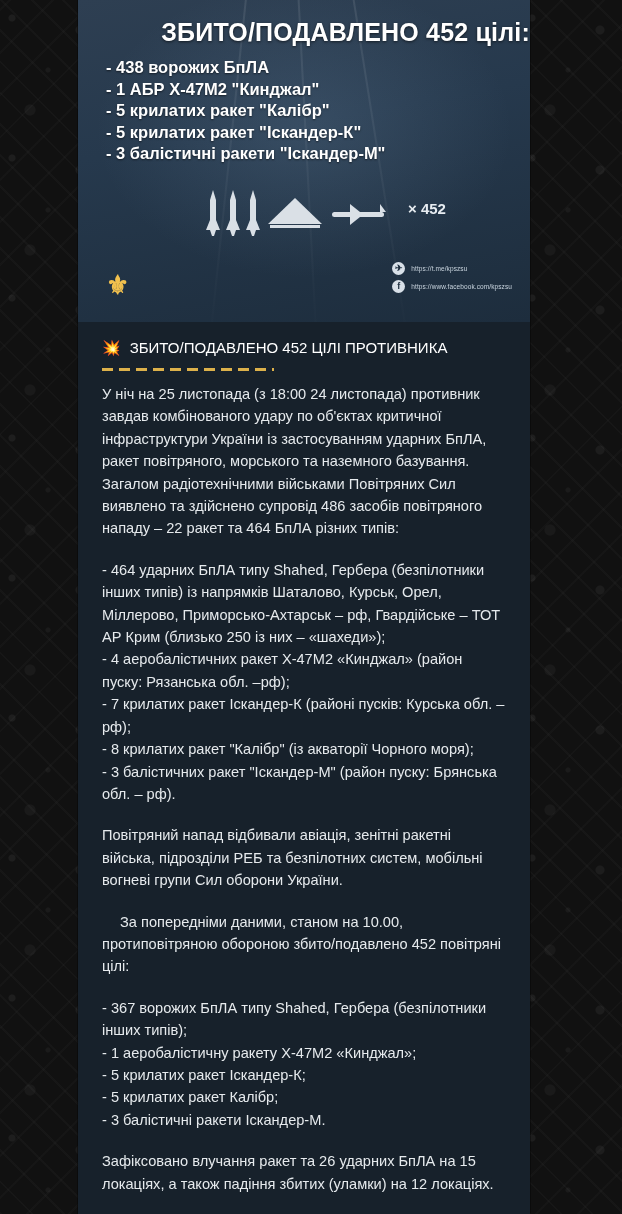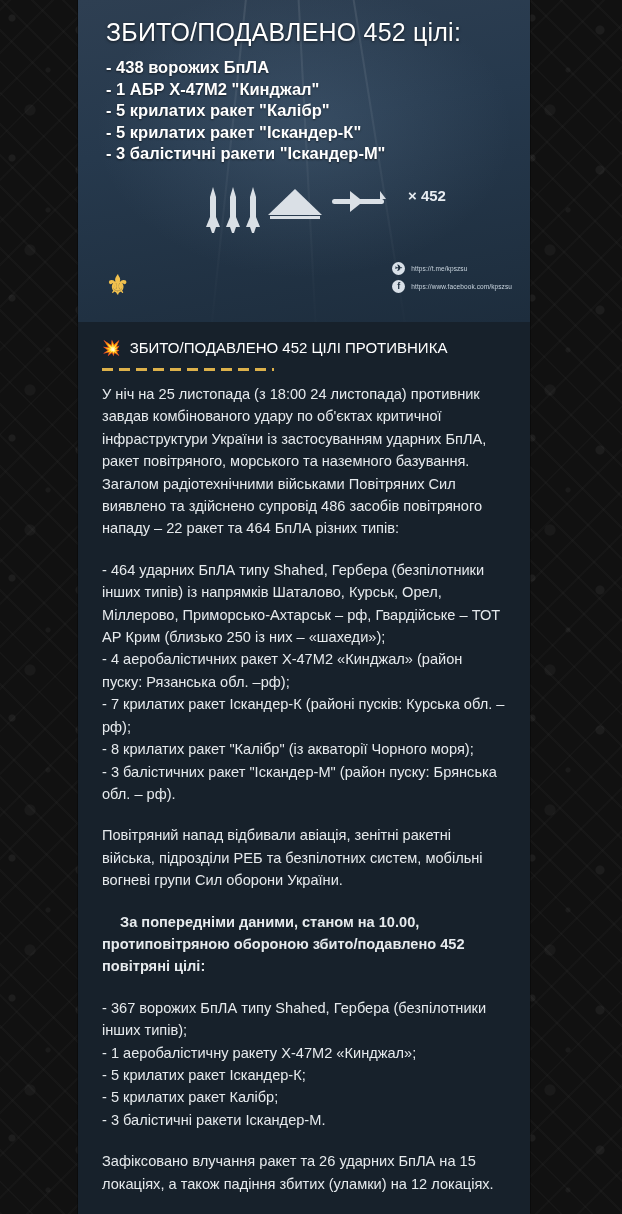--- a/index.html
+++ b/index.html
@@ -64,43 +64,44 @@
   }
   .banner .beam.b1 { left: 150px; transform: rotate(6deg); }
   .banner .beam.b2 { left: 228px; transform: rotate(-3deg); }
   .banner .beam.b3 { left: 300px; transform: rotate(-9deg); }
 
   .banner-title {
     position: relative;
     margin: 18px 0 0 28px;
     color: #ffffff;
     font-size: 25px;
-    font-weight: normal;
+    font-weight: bold;
     letter-spacing: 0.2px;
     text-shadow: 0 1px 3px rgba(0,0,0,0.6);
+    text-align: right;
   }
   .banner-list {
     position: relative;
     margin: 10px 0 16px 28px;
     padding: 0;
     list-style: none;
   }
   .banner-list li {
     color: #ffffff;
     font-size: 16.5px;
     font-weight: bold;
     line-height: 21.5px;
     text-shadow: 0 1px 2px rgba(0,0,0,0.55);
     white-space: nowrap;
   }
   .icon-row {
     position: relative;
     margin: 22px 0 0 128px;
     display: flex;
-    align-items: flex-start;
+    align-items: center;
     gap: 6px;
     height: 52px;
   }
   .mini {
     opacity: 0.92;
   }
   .mult {
     color: #e7ecf1;
     font-size: 15px;
     font-weight: bold;
@@ -179,21 +180,21 @@
     width: 172px;
   }
   .para {
     color: #e6eaed;
     font-size: 14.6px;
     line-height: 22.4px;
     margin: 0 0 19px 0;
     white-space: pre-line;
   }
   .para:last-child { margin-bottom: 0; margin-top: 8px; }
-  .para.indent { text-indent: 18px; font-weight: bold; }
+  .para.indent { text-indent: 18px; }
 </style>
 </head>
 <body>
 
 <div class="bg-pattern"></div>
 
 <div class="post">
 
   <div class="banner">
     <div class="glow"></div>

